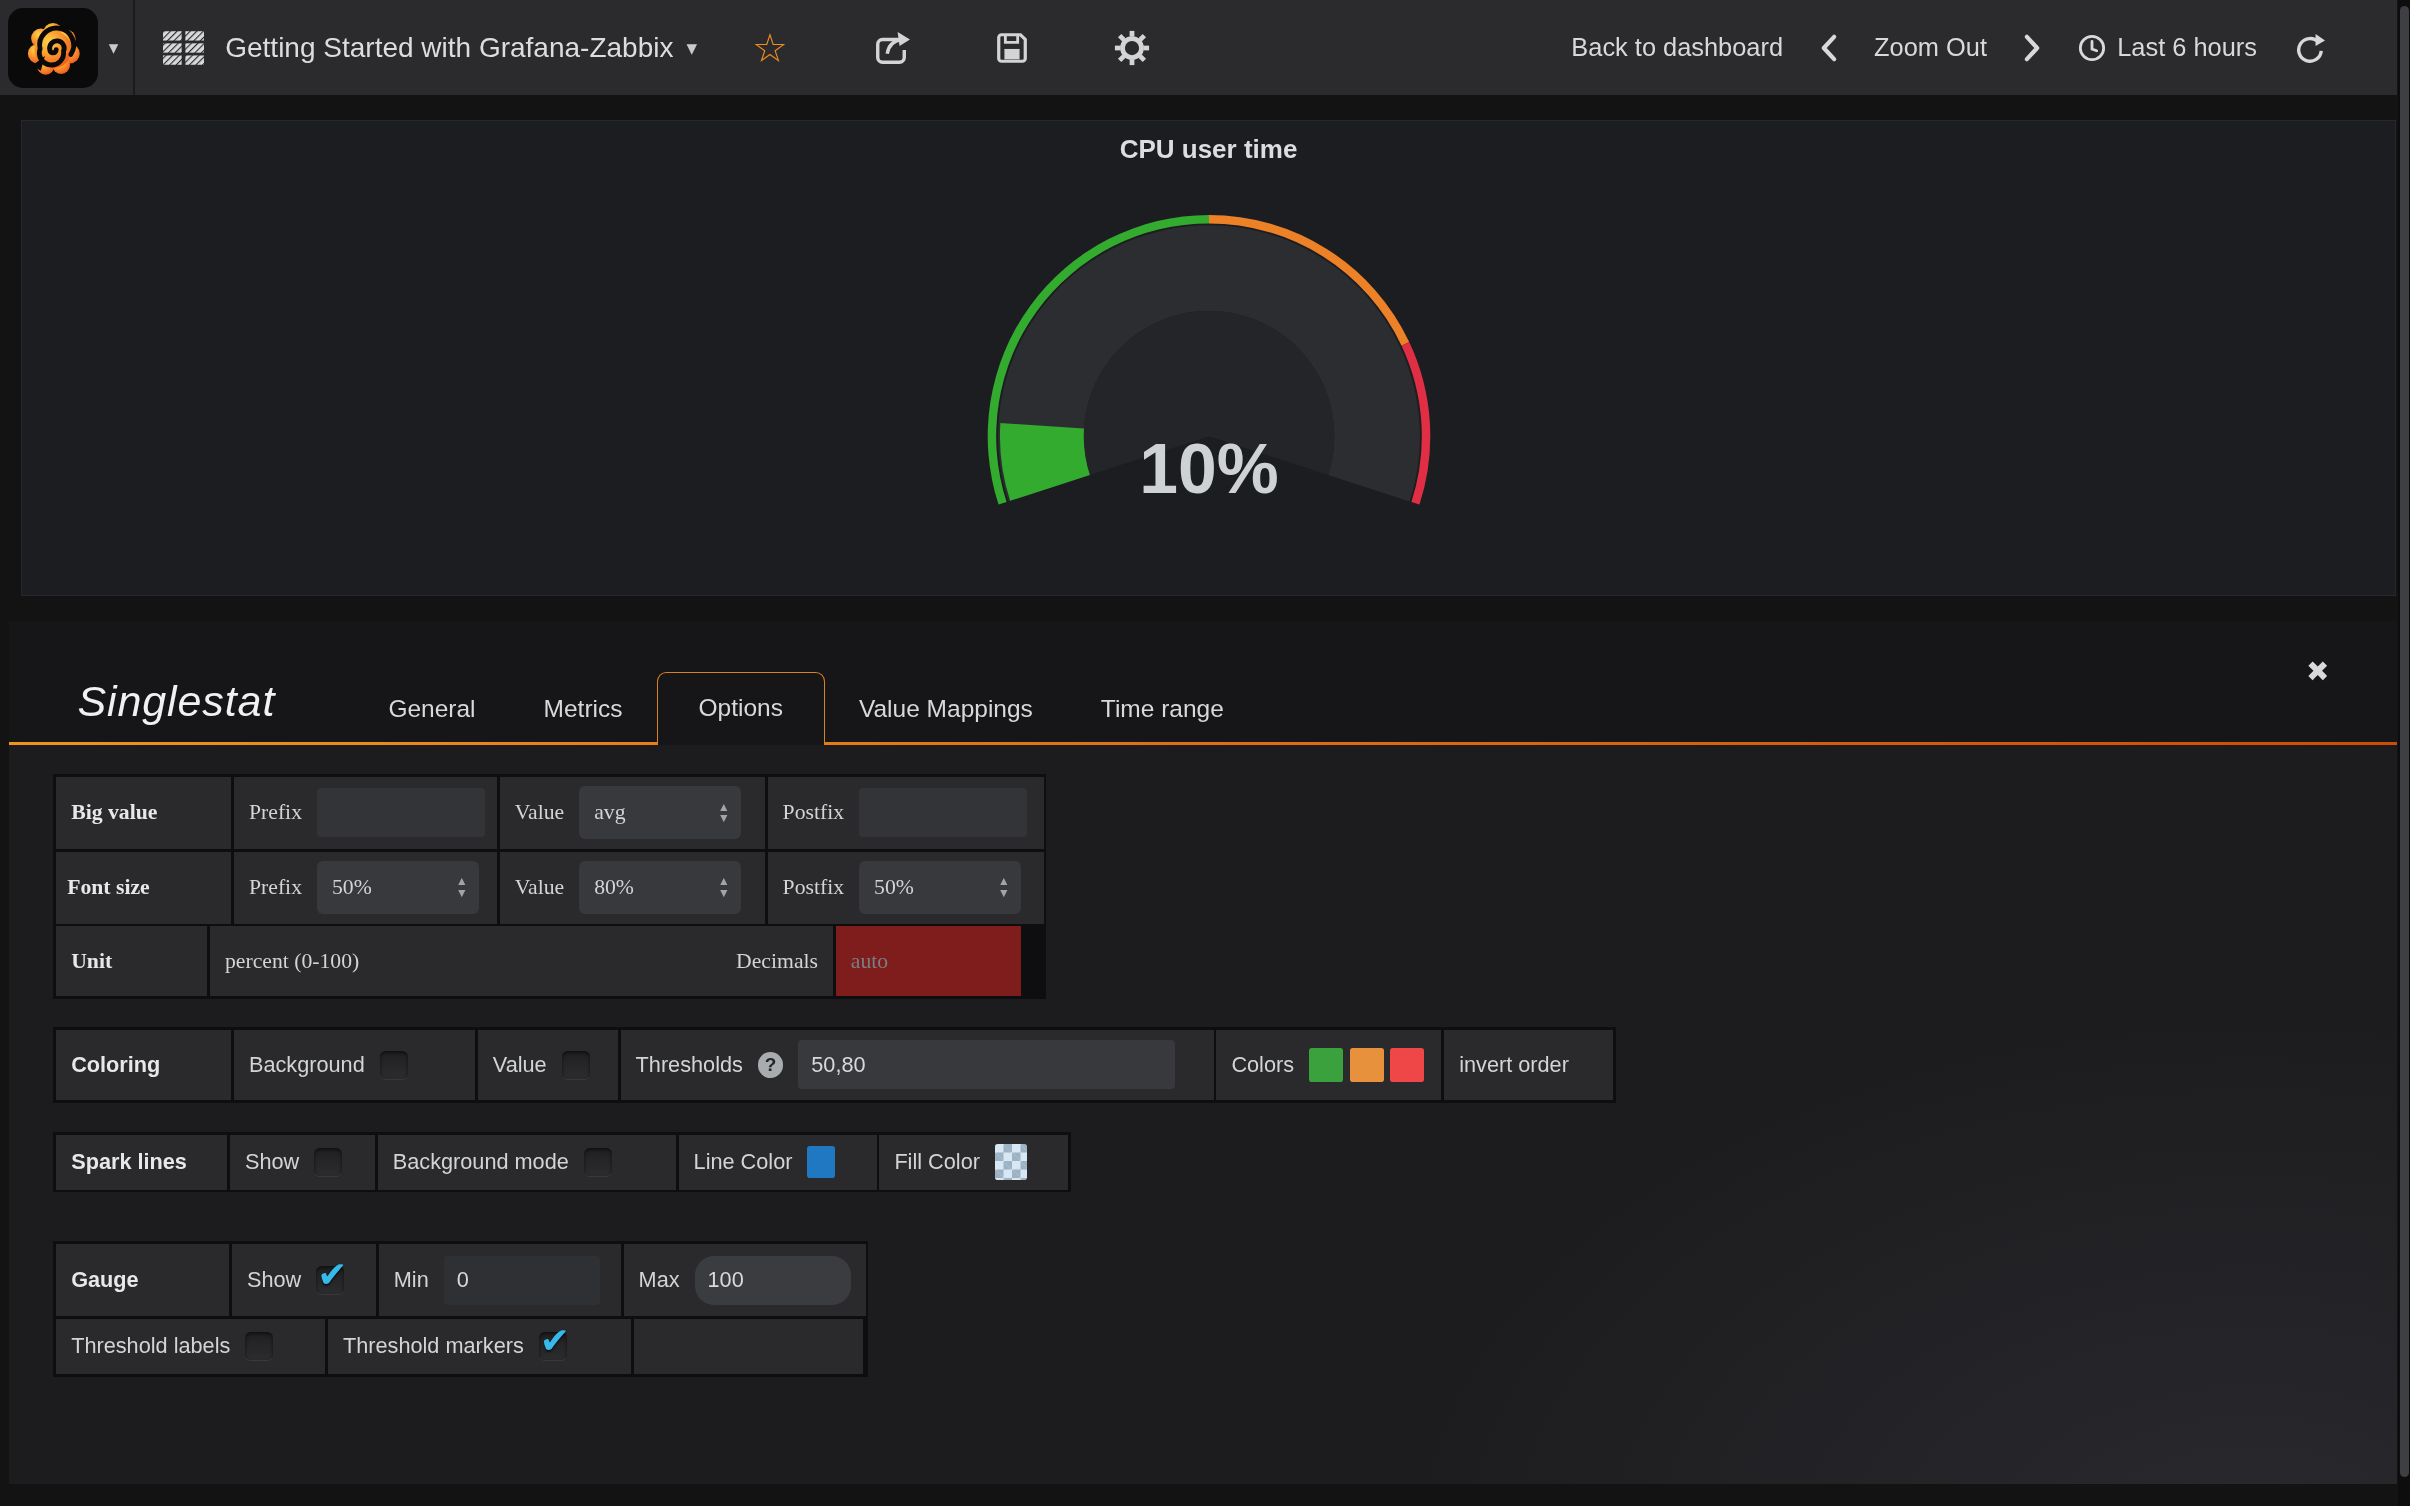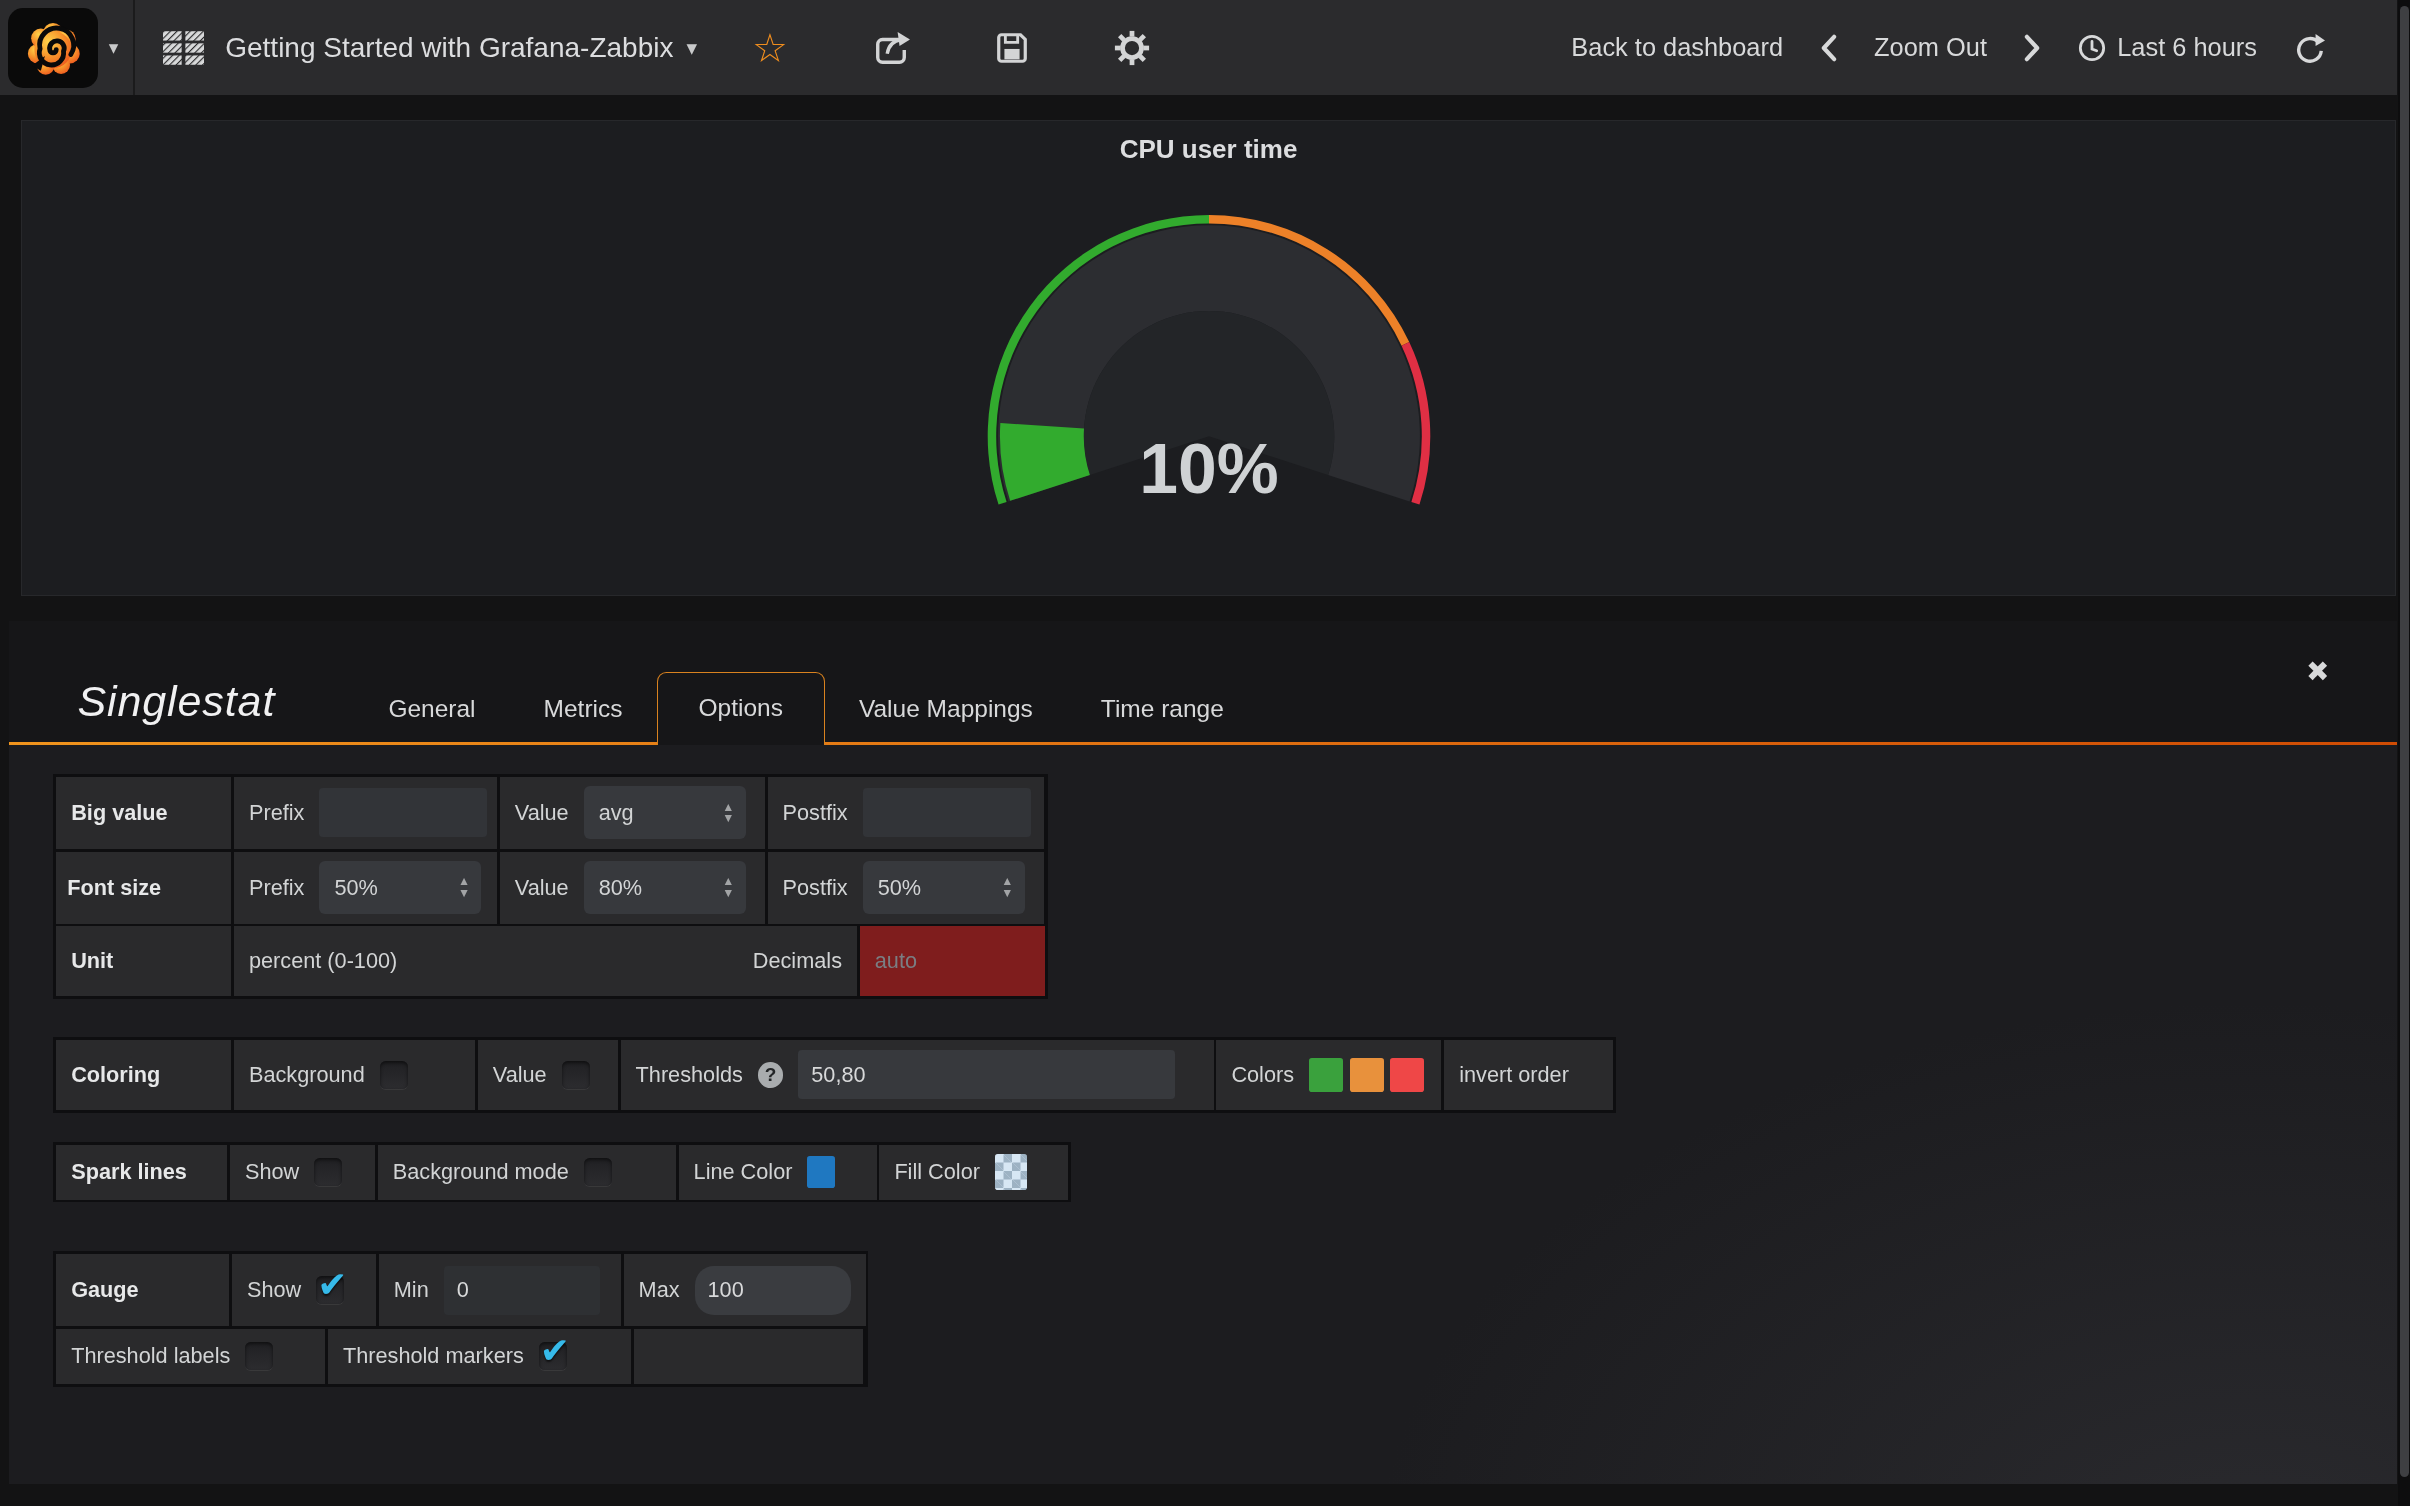--- a/index.html
+++ b/index.html
@@ -59,21 +59,21 @@
   .swatch{width:34px;height:34px;border-radius:2.8px;cursor:pointer;flex:0 0 auto;}
   .swatch-row{display:flex;gap:6.6px;}
   .checker{width:32px;height:36px;border-radius:2.8px;position:relative;overflow:hidden;cursor:pointer;
     background-color:#ffffff;
     background-image:linear-gradient(45deg,#b9bfc4 25%,transparent 25%,transparent 75%,#b9bfc4 75%),
                      linear-gradient(45deg,#b9bfc4 25%,transparent 25%,transparent 75%,#b9bfc4 75%);
     background-size:17px 17px;background-position:0 0,8.5px 8.5px;}
   .checker .overlay{position:absolute;inset:0;background:rgba(31,120,193,.18);}
   .help{width:25.4px;height:25.4px;border-radius:50%;background:#a9acae;color:#232527;font-weight:bold;font-size:19px;display:flex;align-items:center;justify-content:center;cursor:pointer;flex:0 0 auto;}
   .link-item{cursor:pointer;}
-  .mb63{margin-bottom:38px;} .mb31{margin-bottom:29px;} .mb52{margin-bottom:49px;}
+  .mb63{margin-bottom:28px;font-family:Liberation Serif, serif;} .mb31{margin-bottom:29px;} .mb52{margin-bottom:49px;}
   .push-right{margin-left:auto;}
 </style>
 </head>
 <body>
 
 <div class="navbar">
   <div class="logo-box">
     <span style="display:flex;">
       <svg width="68" height="68" viewBox="0 0 84 84">
         <defs>
@@ -267,21 +267,21 @@
           <div class="sel">
             <span>50%</span>
             <span class="spin">
                 <span>▲</span>
                 <span>▼</span>
               </span>
           </div>
         </div>
       </div>
       <div class="row">
-        <div class="cell lbl h74" style="width:175px;">Unit</div>
+        <div class="cell lbl h74" style="width:151px;">Unit</div>
         <div class="cell h74" style="width:623px;">
           <span class="link-item">percent (0-100)</span>
           <span class="push-right">Decimals</span>
         </div>
         <div class="cell h74" style="width:185px;background:#7f1d1d;">
           <input class="inp" style="width: 151px; background: transparent; padding: 0px;" placeholder="auto">
         </div>
       </div>
     </div>
 

